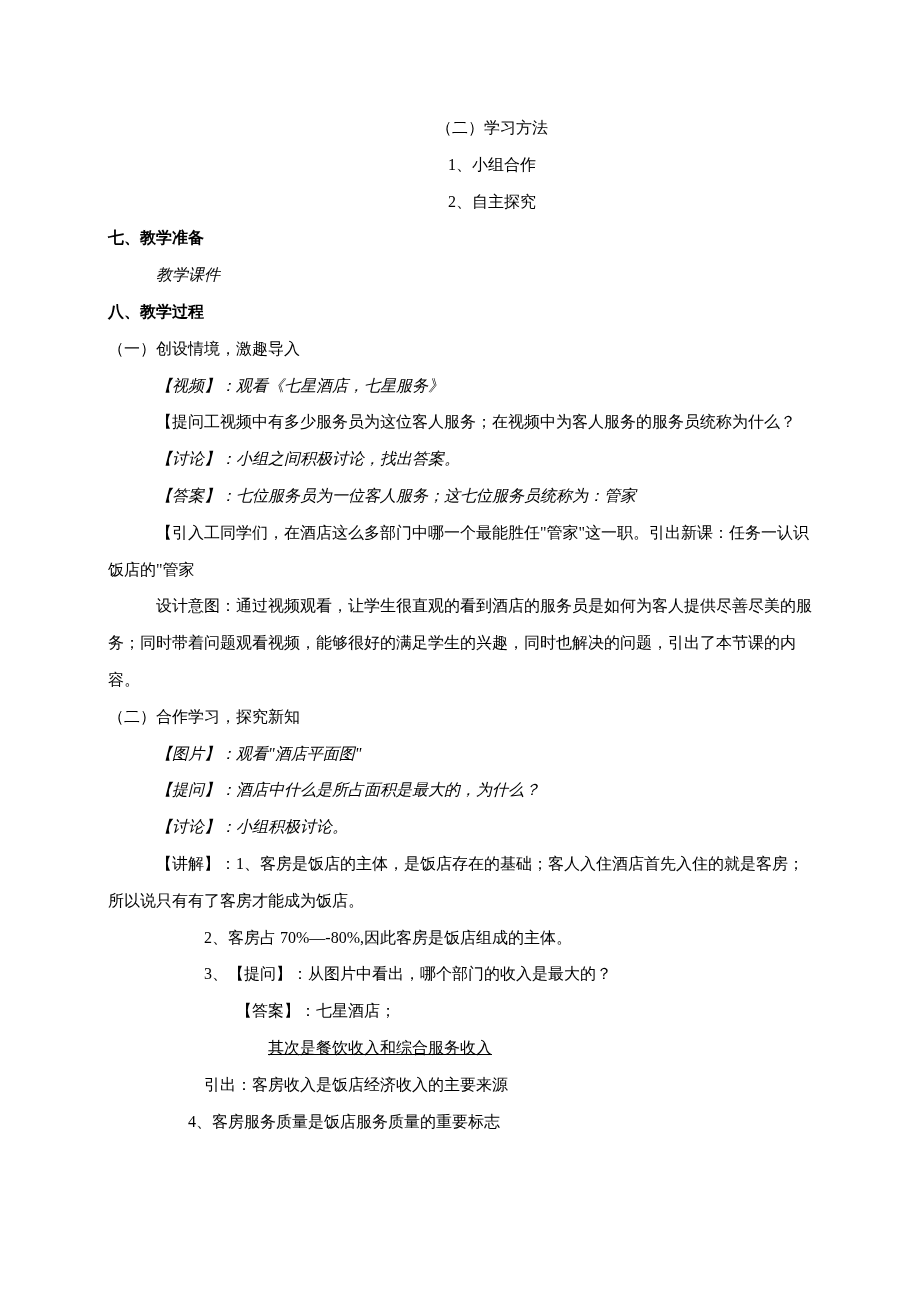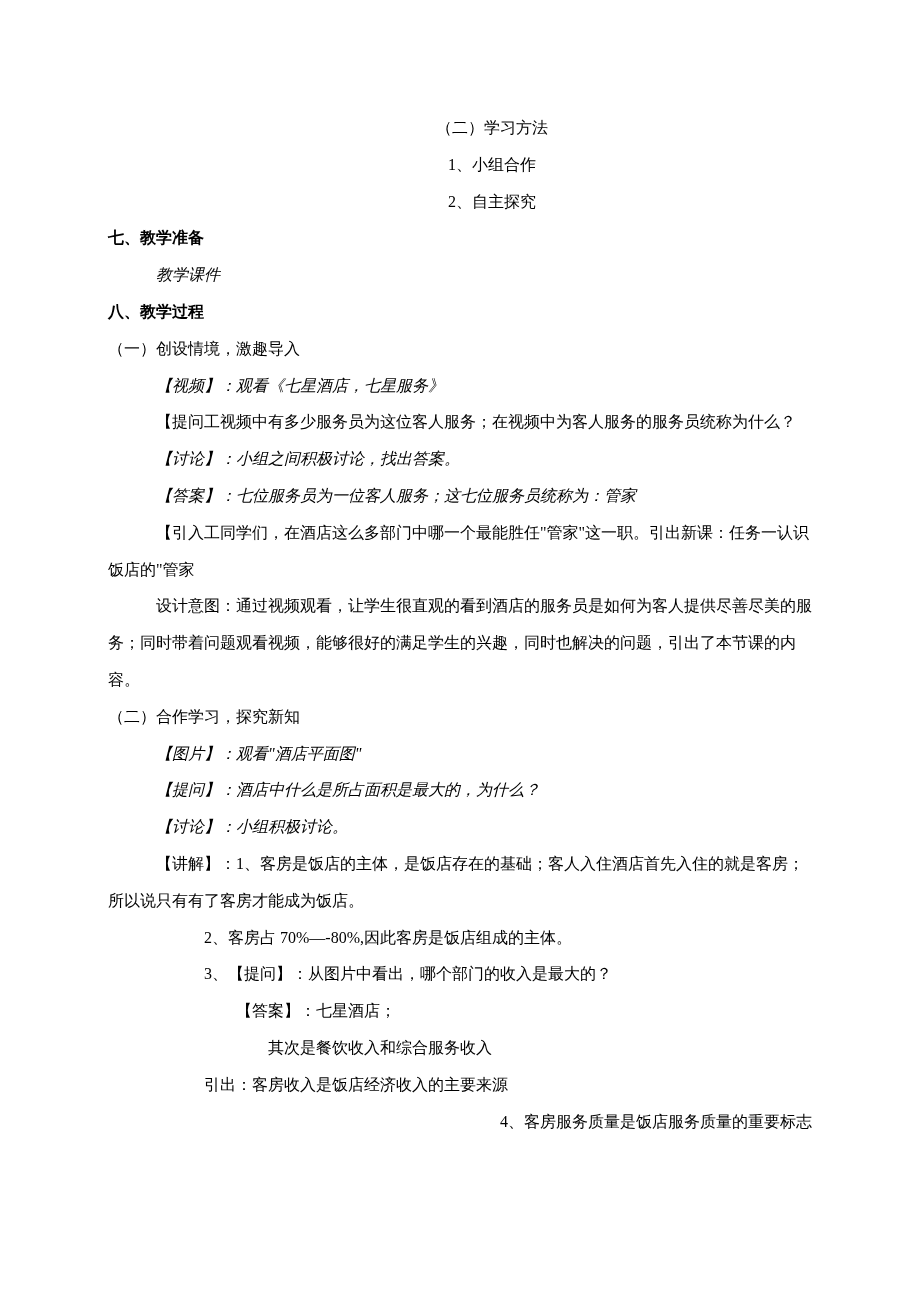--- a/index.html
+++ b/index.html
@@ -17,22 +17,22 @@
       color: #000000;
       padding: 110px 108px 80px 108px;
     }
     .line {
       display: block;
     }
     .indent-4 { padding-left: 4em; text-align: center; }
     .indent-3 { padding-left: 3em; font-style: italic; }
     .indent-6 { padding-left: 6em; }
     .indent-8 { padding-left: 8em; }
-    .indent-10 { padding-left: 10em; }
-    .indent-5 { padding-left: 5em; text-align: right; }
+    .indent-10 { padding-left: 10em; text-decoration: underline; }
+    .indent-5 { padding-left: 5em; }
     .h { font-weight: bold; }
     .para {
       text-indent: 3em;
     }
   </style>
 </head>
 <body>
 
 <div class="line indent-4">（二）学习方法</div>
 <div class="line indent-4">1、小组合作</div>

